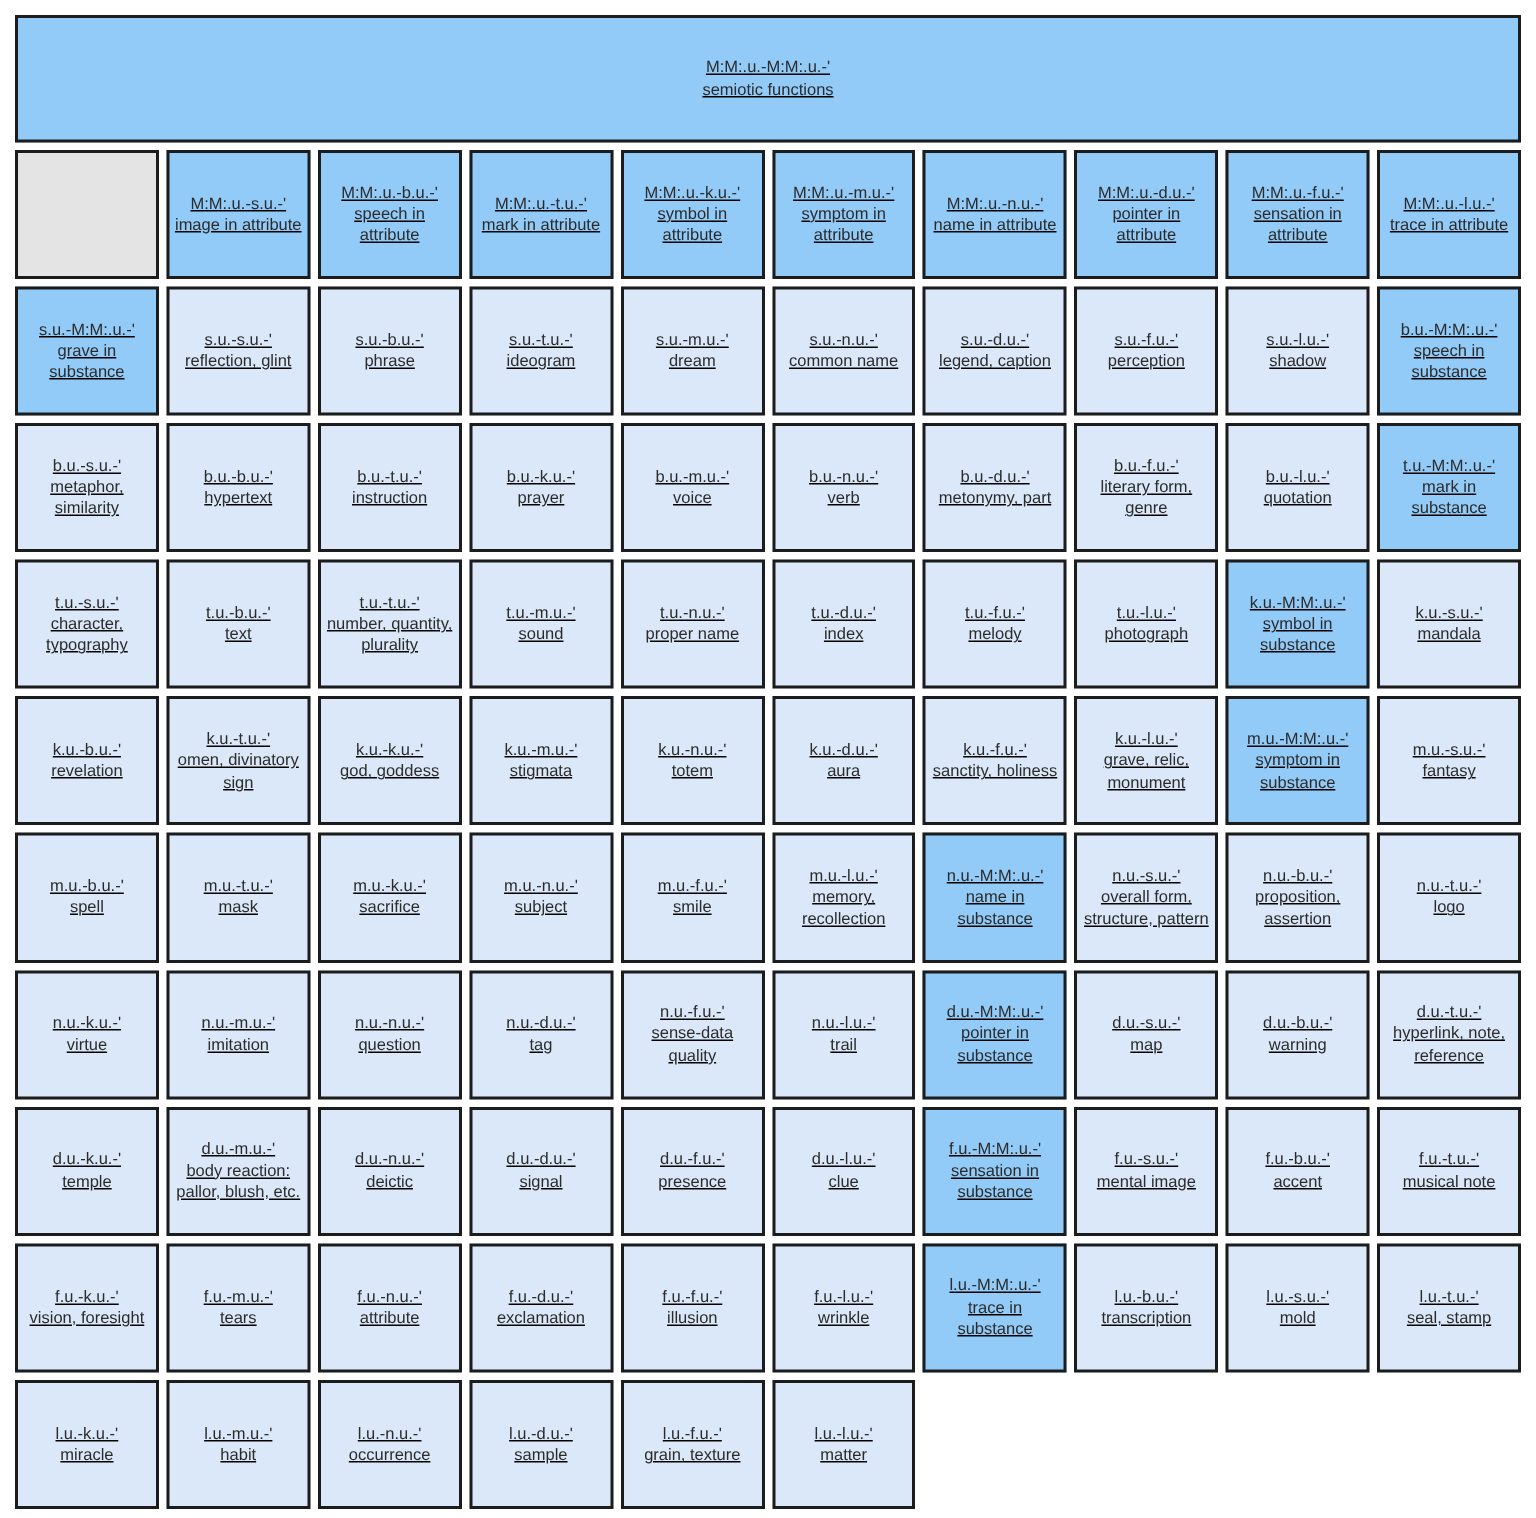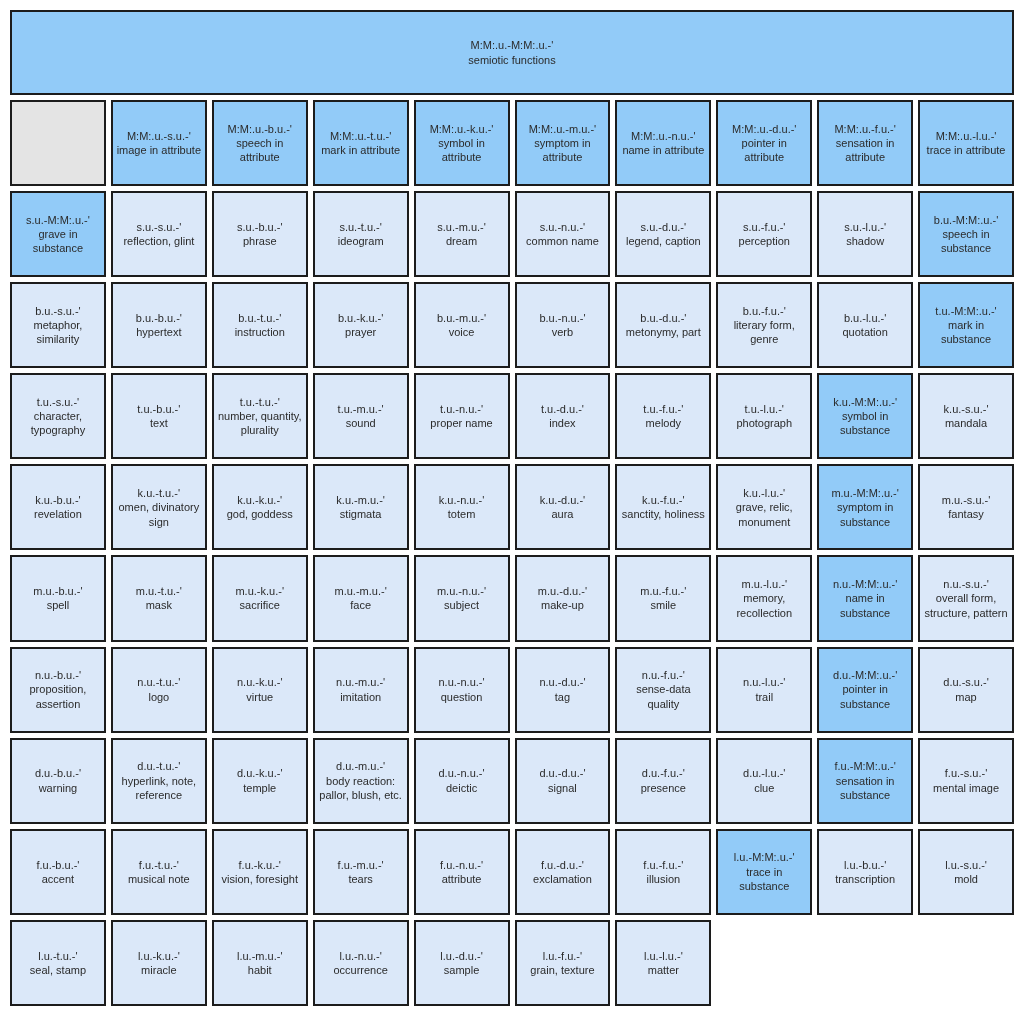--- a/index.html
+++ b/index.html
@@ -15,20 +15,21 @@
     padding: 10px 10px 6px 10px;
     background: #ffffff;
   }
   .grid {
     display: grid;
     grid-template-columns: repeat(10, 1fr);
     grid-template-rows: 85px 86px repeat(9, 1fr);
     gap: 5px;
     width: 100%;
     height: 996px;
+    text-decoration: underline;
   }
   .cell {
     border: 2px solid #1c1c1c;
     display: flex;
     flex-direction: column;
     align-items: center;
     justify-content: center;
     text-align: center;
     font-size: 11px;
     line-height: 1.3;
@@ -268,32 +269,24 @@
       </div>
       <div class="cell data-cell">
         <div class="code">m.u.-t.u.-'</div>
         <div class="label">mask</div>
       </div>
       <div class="cell data-cell">
         <div class="code">m.u.-k.u.-'</div>
         <div class="label">sacrifice</div>
       </div>
       <div class="cell data-cell">
-        <div class="code">m.u.-m.u.-'</div>
-        <div class="label">face</div>
-      </div>
-      <div class="cell data-cell">
         <div class="code">m.u.-n.u.-'</div>
         <div class="label">subject</div>
       </div>
       <div class="cell data-cell">
-        <div class="code">m.u.-d.u.-'</div>
-        <div class="label">make-up</div>
-      </div>
-      <div class="cell data-cell">
         <div class="code">m.u.-f.u.-'</div>
         <div class="label">smile</div>
       </div>
       <div class="cell data-cell">
         <div class="code">m.u.-l.u.-'</div>
         <div class="label">memory, recollection</div>
       </div>
       <div class="cell hdr">
         <div class="code">n.u.-M:M:.u.-'</div>
         <div class="label">name in substance</div>
@@ -402,20 +395,24 @@
         <div class="code">f.u.-n.u.-'</div>
         <div class="label">attribute</div>
       </div>
       <div class="cell data-cell">
         <div class="code">f.u.-d.u.-'</div>
         <div class="label">exclamation</div>
       </div>
       <div class="cell data-cell">
         <div class="code">f.u.-f.u.-'</div>
         <div class="label">illusion</div>
+      </div>
+      <div class="cell data-cell">
+        <div class="code">f.u.-l.u.-'</div>
+        <div class="label">wrinkle</div>
       </div>
       <div class="cell hdr">
         <div class="code">l.u.-M:M:.u.-'</div>
         <div class="label">trace in substance</div>
       </div>
       <div class="cell data-cell">
         <div class="code">l.u.-b.u.-'</div>
         <div class="label">transcription</div>
       </div>
       <div class="cell data-cell">

